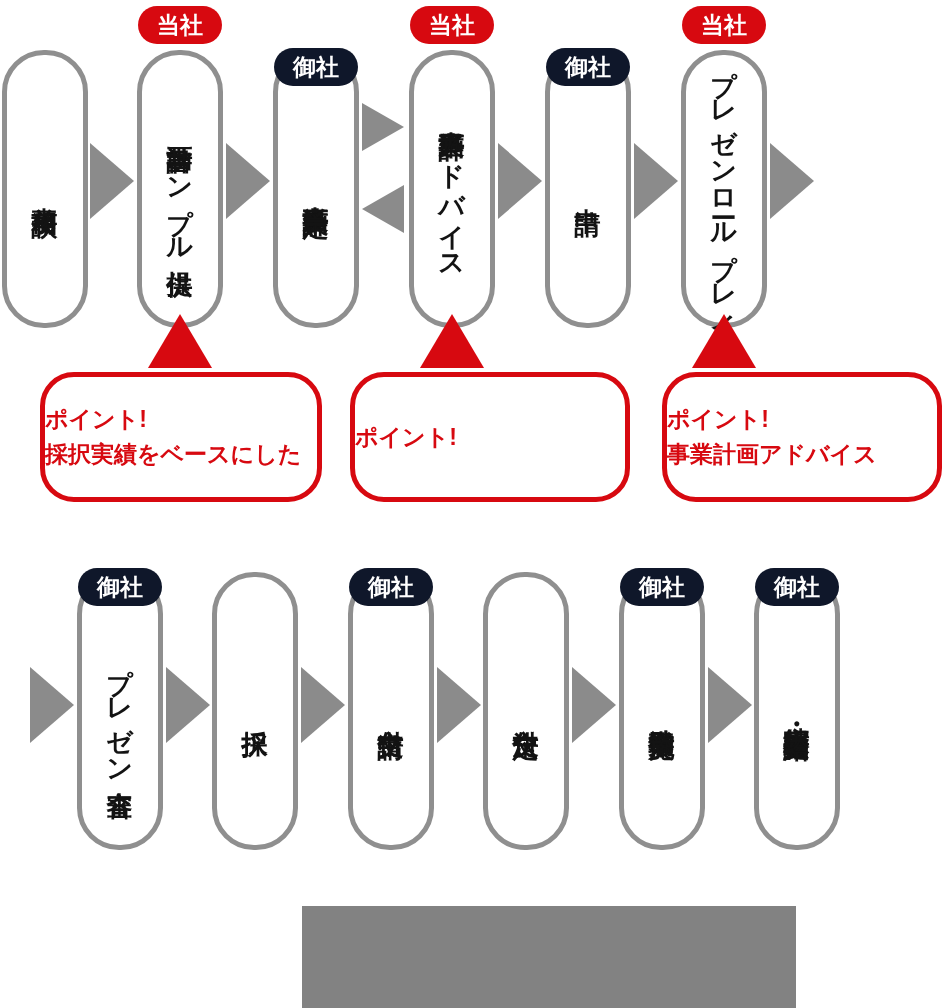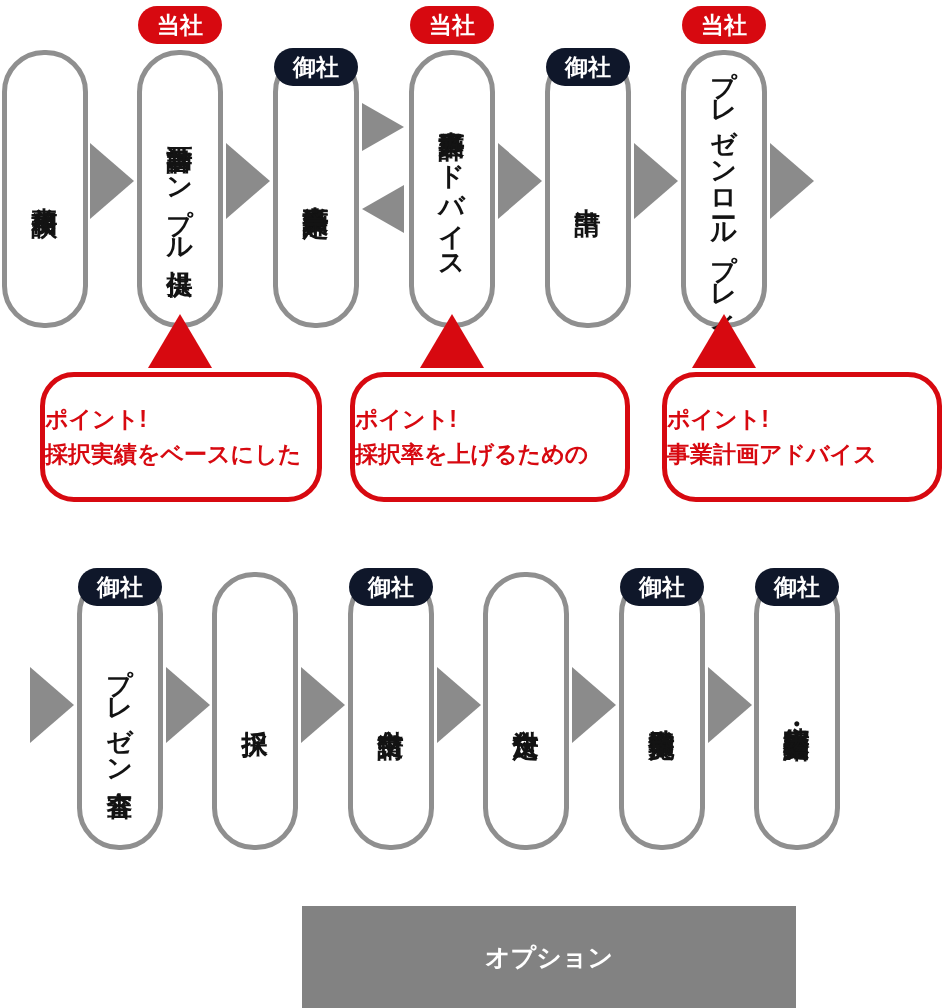--- a/index.html
+++ b/index.html
@@ -109,21 +109,20 @@
   <div class="ptr" style="left:148px;"></div>
   <div class="ptr" style="left:420px;"></div>
   <div class="ptr" style="left:692px;"></div>
 
   <div class="callout" style="left:40px;  width:282px;">
     <div class="co-line">ポイント!</div>
     <div class="co-line">採択実績をベースにした</div>
   </div>
   <div class="callout" style="left:350px; width:280px;">
     <div class="co-line">ポイント!</div>
-    <div class="co-line">採択率を上げるための</div>
   </div>
   <div class="callout" style="left:662px; width:280px;">
     <div class="co-line">ポイント!</div>
     <div class="co-line">事業計画アドバイス</div>
   </div>
 
   <div class="badge blue" style="left:78px;  top:526px;">御社</div>
   <div class="badge blue" style="left:349px; top:526px;">御社</div>
   <div class="badge blue" style="left:620px; top:526px;">御社</div>
   <div class="badge blue" style="left:755px; top:526px;">御社</div>
@@ -148,16 +147,15 @@
   </div>
 
   <div class="arr r" style="left:30px;  top:667px;"></div>
   <div class="arr r" style="left:166px; top:667px;"></div>
   <div class="arr r" style="left:301px; top:667px;"></div>
   <div class="arr r" style="left:437px; top:667px;"></div>
   <div class="arr r" style="left:572px; top:667px;"></div>
   <div class="arr r" style="left:708px; top:667px;"></div>
 
   <div class="option">
-    <div class="option-line">オプション</div>
   </div>
 
 </div>
 
 </body></html>

